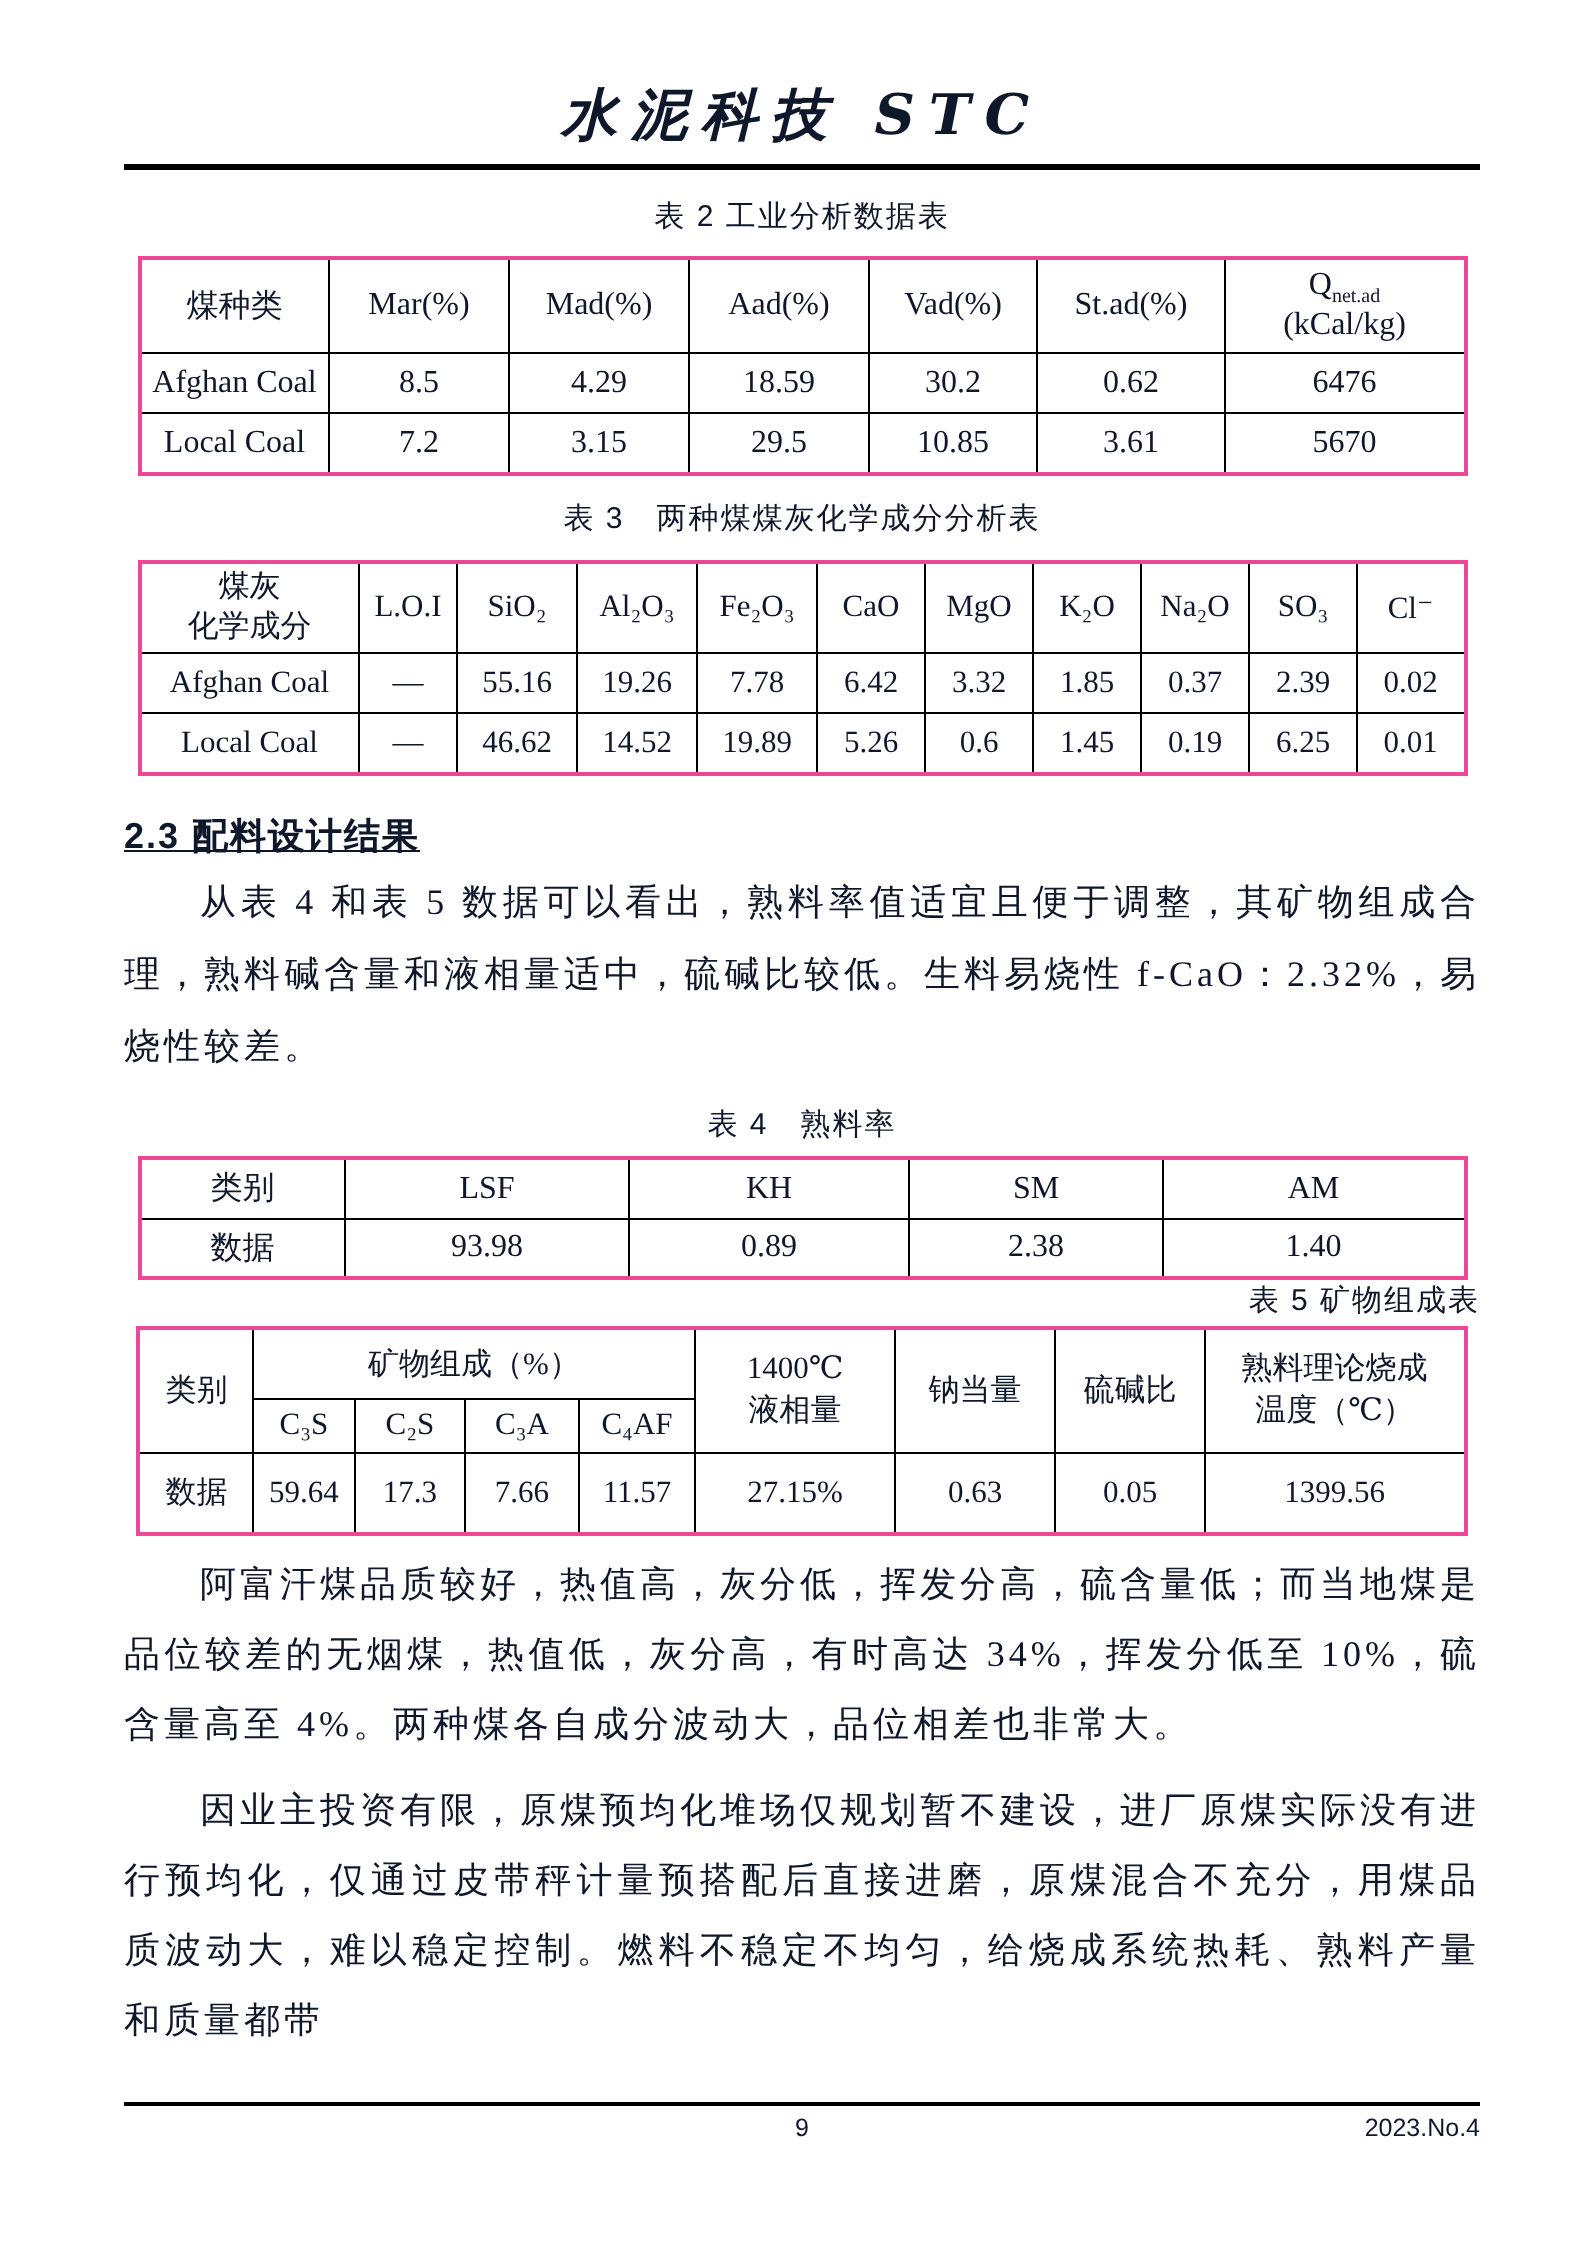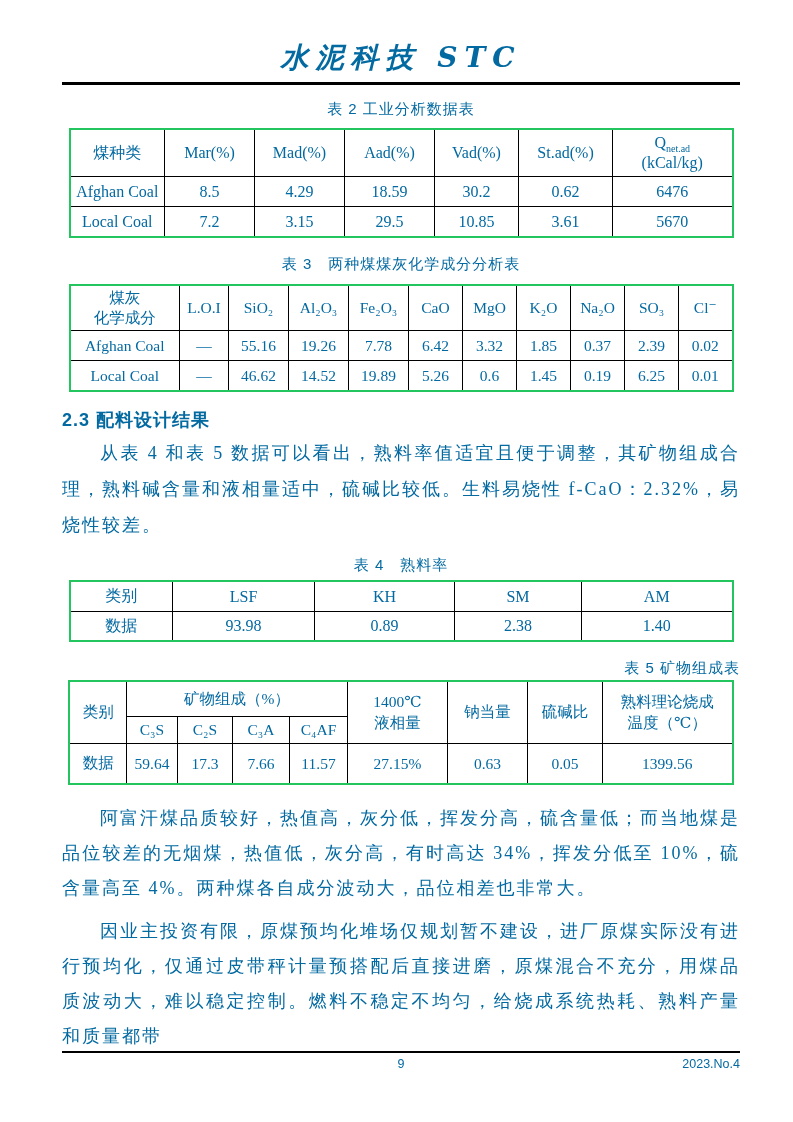--- a/index.html
+++ b/index.html
@@ -1,21 +1,21 @@
 <!DOCTYPE html>
 <html><head>
 <meta charset="utf-8">
 <style>
   html, body { margin: 0; padding: 0; background: #ffffff; }
   .page {
     position: relative;
     width: 793px; height: 1122px;
     margin: 0 auto;
     background: #ffffff;
-    color: #0369a1;
+    color: #0f172a;
     box-sizing: border-box;
     padding: 42px 53px 0 62px;
     overflow: hidden;
     font-family: "Liberation Serif", "DejaVu Serif", serif;
   }
   .journal-title {
     text-align: center;
     font-family: "DejaVu Serif", "Liberation Serif", serif;
     font-style: italic;
     font-weight: 600;
@@ -35,22 +35,22 @@
     font-size: 15px;
     line-height: 20px;
     letter-spacing: 1px;
   }
   .cap-first { margin-top: 14px; }
   .cap-tight { margin-top: 1px; text-align: right; }
   table {
     border-collapse: collapse;
     table-layout: fixed;
     width: 663px;
-    margin: 16px auto;
-    border: 2px solid #22c55e;
+    margin: 0 auto;
+    border: 2px solid #ec4899;
     font-size: 16px;
   }
   th, td {
     border: 1px solid #000;
     text-align: center;
     vertical-align: middle;
     font-weight: normal;
     padding: 0 2px;
     overflow: hidden;
   }
@@ -70,21 +70,21 @@
   #table5 .drow td { height: 39px; }
   sub.qsub { font-size: 10px; }
   .section-heading {
     font-family: "Liberation Sans", "DejaVu Sans", sans-serif;
     font-weight: bold;
     font-size: 18px;
     line-height: 24px;
     letter-spacing: 1px;
     margin-top: 5px;
   }
-  .h-23 { margin-top: 4px; }
+  .h-23 { margin-top: 18px; text-decoration: underline; }
   .para {
     font-size: 18px;
     line-height: 36px;
     letter-spacing: 2px;
     text-align: justify;
     text-indent: 38px;
   }
   .p-23   { margin-top: 3px; }
   .p-aft5 { margin-top: 5px; }
   .p-241  { margin-top: 7px; line-height: 35px; }

